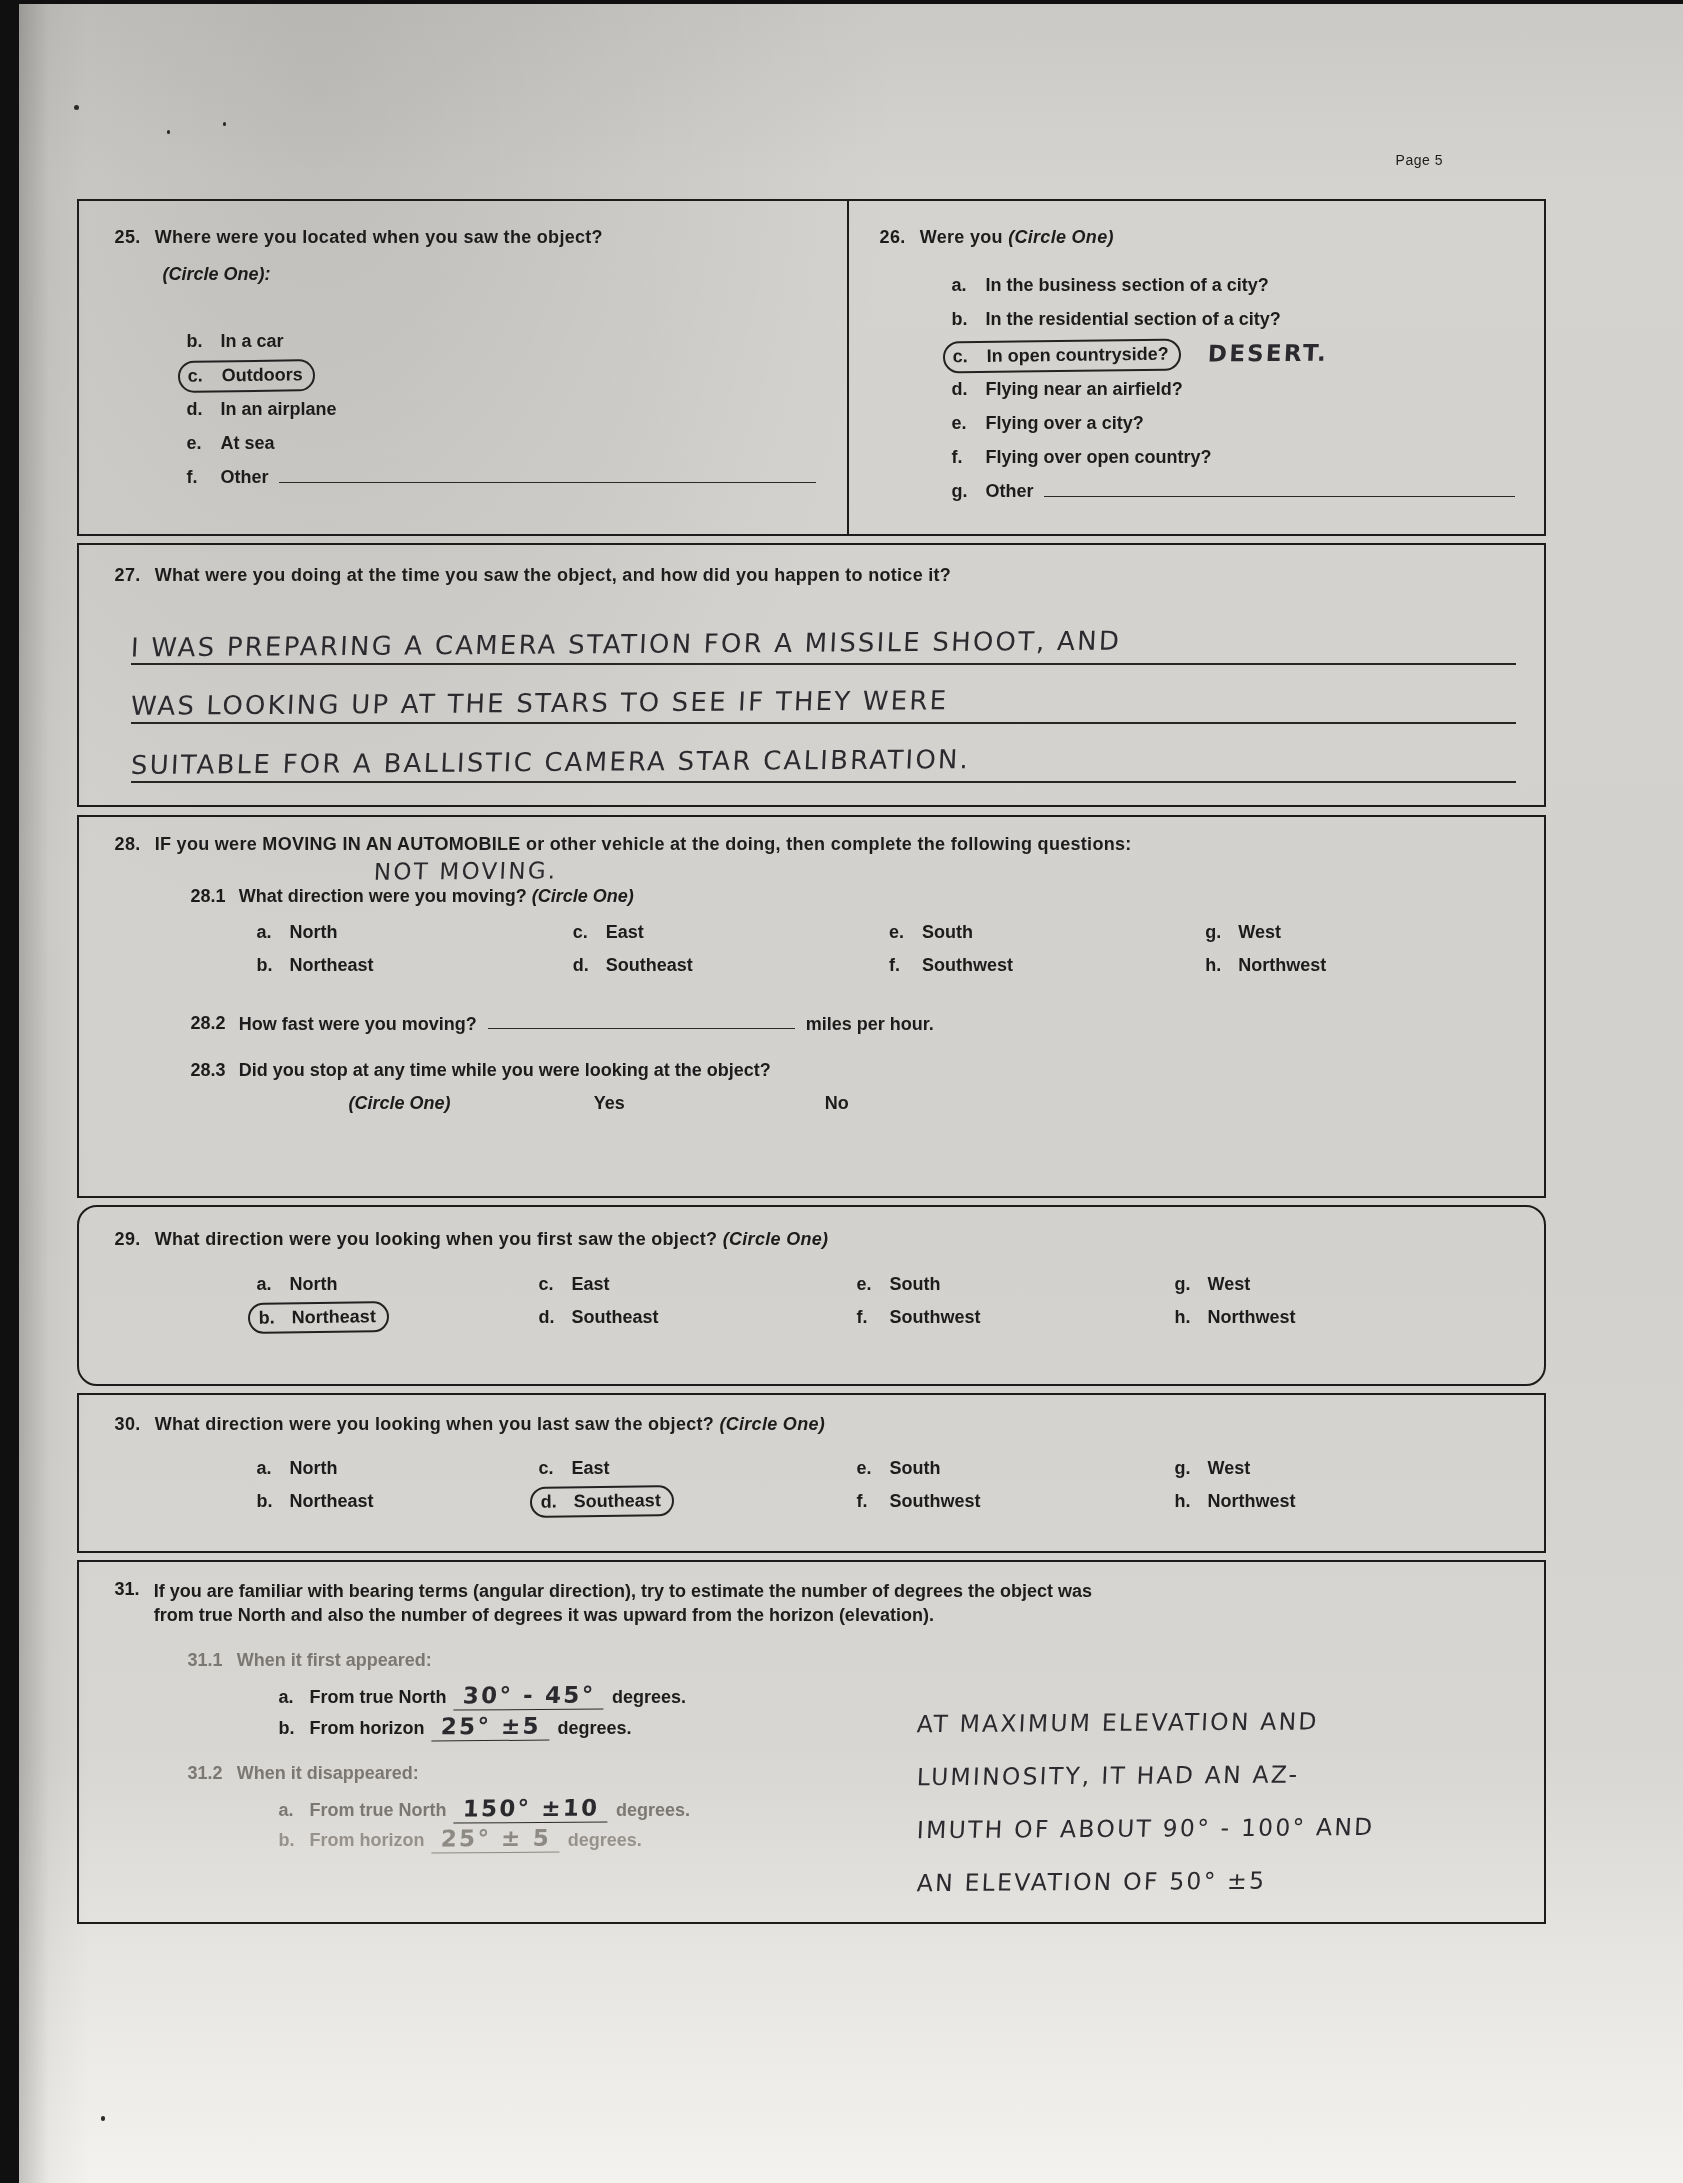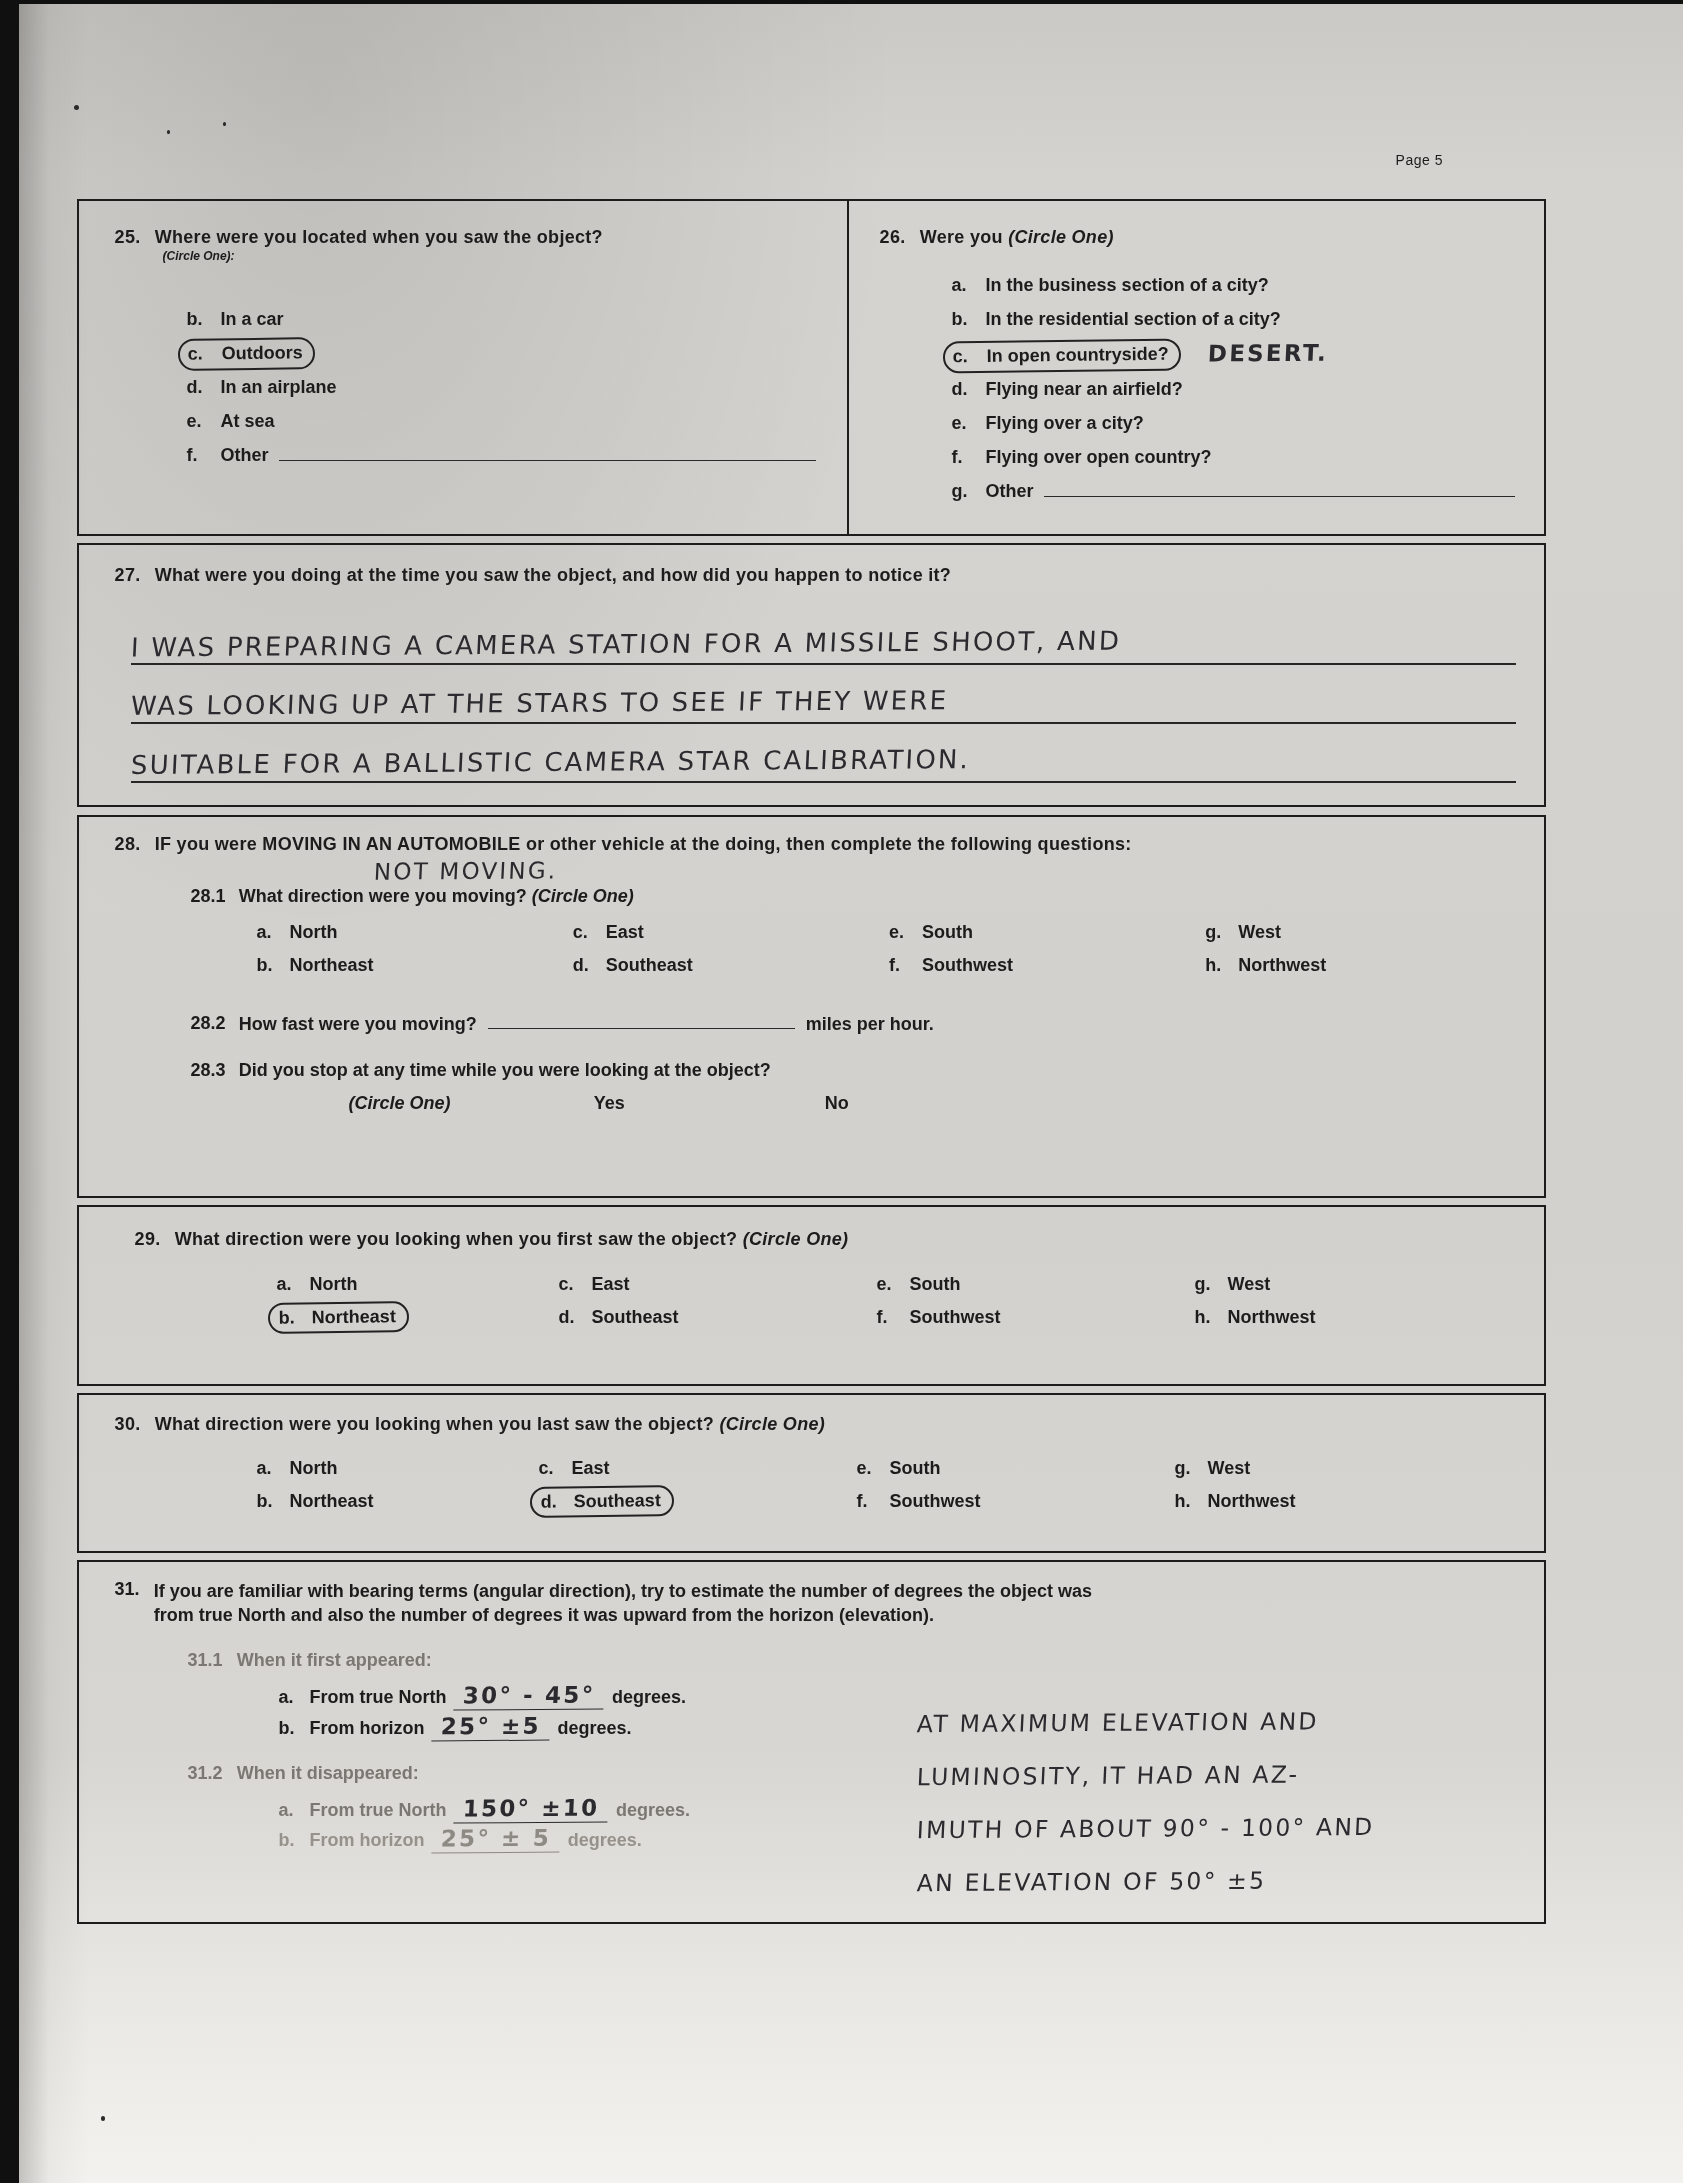--- a/index.html
+++ b/index.html
@@ -23,21 +23,21 @@
     font-size:14px; font-weight:normal; letter-spacing:0.5px; color:#1c1c1c;
   }
 
   .form { position:absolute; left:58px; top:195px; width:1469px; color:#1c1c1c; }
 
   .box { border:2.2px solid #1c1c1c; margin-bottom:7.1px; position:relative; box-sizing:border-box; }
 
   .q-header { font-size:18px; font-weight:bold; letter-spacing:0.3px; line-height:24px; }
   .q-num { display:inline-block; margin-right:14.2px; }
   .circle-one { font-style:italic; font-weight:bold; }
-  .q-sub { font-size:12px; font-weight:bold; font-style:italic; margin-top:0; }
+  .q-sub { font-size:18px; font-weight:bold; font-style:italic; margin-top:15px; }
 
   
   .box-2526 { height:337px; display:flex; }
   .col-left  { width:770px; border-right:2.2px solid #1c1c1c; box-sizing:border-box; padding:24px 13px 0 36px; }
   .col-right { flex:1; padding:24px 13px 0 31px; }
 
   .options { font-size:18px; font-weight:bold; }
   .opt { line-height:34px; white-space:nowrap; }
   .opt-letter { display:inline-block; width:34px; }
   .options-25 { margin-top:39px; margin-left:72px; }
@@ -90,21 +90,21 @@
   
   .dir-grid { display:flex; margin-left:142px; margin-top:8.8px; }
   .dir-grid-q29 { margin-left:106px; margin-top:17.5px; }
   .dir-grid-q30 { margin-left:106px; margin-top:15.3px; }
   .dir-col { width:318px; }
   .dir-item { font-size:18px; font-weight:bold; line-height:33px; white-space:nowrap; }
   .dir-item .opt-letter { width:33px; }
   .dir-item .circled { padding:0 11px 1.1px 8.8px; line-height:26px; }
 
   
-  .box-29 { height:181px; padding:20px 22px 0 56px; }
+  .box-29 { height:181px; padding:20px 22px 0 36px;border-radius:20px; }
   .box-30 { height:160px; padding:17.5px 22px 0 36px; }
 
   
   .box-31 { height:364px; padding:17.5px 22px 0 36px; }
   .q31-head { display:flex; }
   .q31-text div { font-size:18px; font-weight:bold; line-height:24px; }
   .faded { color:#7b7772; }
   .xfaded { color:#96928b; }
   .xfaded .hw, .xfaded.blankline { color:#8d8983; border-color:#8d8983; }
   .sub31 { font-size:18px; font-weight:bold; margin-left:73px; }

